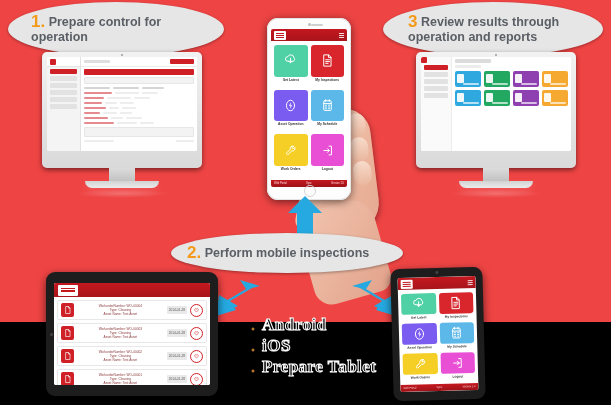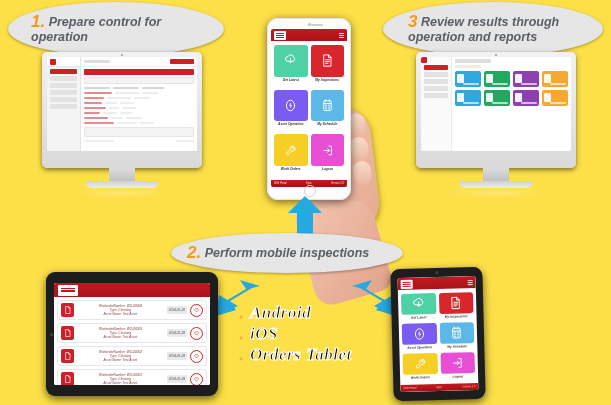--- a/index.html
+++ b/index.html
@@ -1,18 +1,18 @@
 <!DOCTYPE html>
 <html><head>
 <meta charset="utf-8">
 <style>
   html,body{margin:0;padding:0;background:#000;}
   body{width:611px;height:405px;position:relative;overflow:hidden;
        font-family:"Liberation Sans",sans-serif;}
-  .stage{position:absolute;inset:0;width:611px;height:405px;background:#fde047;font-style:italic;}
+  .stage{position:absolute;inset:0;width:611px;height:322px;background:#ef4444;}
 
   
   .bubble{position:absolute;background:#e6e6e6;border-radius:50%/50%;
           display:flex;align-items:center;justify-content:center;
           box-shadow:0 1px 3px rgba(0,0,0,.35);}
   .bubble-txt{color:#5a5f66;font-size:12.5px;line-height:15px;
               font-weight:600;text-align:left;padding:0 10px;}
   .num{color:#f49a1b;font-size:17px;font-weight:700;vertical-align:-1px;}
 
   #bubble1{left:8px;top:2px;width:216px;height:54px;}
@@ -146,21 +146,21 @@
   #tablet-app{left:392px;top:268px;width:92px;height:132px;padding:9px 7px;box-sizing:border-box;
               transform:rotate(-1.5deg);}
   #tablet-app .tab-screen{width:100%;height:100%;border-radius:2px;display:flex;flex-direction:column;}
 
   
   .arrow{position:absolute;}
   .arrow svg{display:block;}
 
   
   #bullets{position:absolute;left:232px;top:303px;width:170px;}
-  #bullets ul{margin:0;padding-left:18px;list-style:circle;}
+  #bullets ul{margin:12px;padding-left:18px;list-style:circle;}
   #bullets li{color:#f0a03c;font-size:6px;margin:0 0 2px 0;}
   .hollow{font-family:"Liberation Serif",serif;font-size:17px;font-weight:700;
           color:#000;-webkit-text-stroke:1px #fff;
           text-shadow:0 0 1px rgba(255,255,255,.55);letter-spacing:.5px;
           line-height:19px;display:inline-block;}
 </style>
 </head>
 <body>
 
 <div class="stage">
@@ -427,21 +427,21 @@
     <svg width="44" height="40" viewBox="0 0 44 40">
       <polygon points="0,10 20,4 14,13 36,26 44,40 24,34 30,25 8,12" fill="#25a9e0"></polygon>
       <polygon points="44,40 41,19 22,30" fill="#25a9e0"></polygon>
     </svg>
   </div>
 
   <div id="bullets">
     <ul>
       <li><span class="hollow">Android</span></li>
       <li><span class="hollow">iOS</span></li>
-      <li><span class="hollow">Orders Tablet</span></li>
+      <li><span class="hollow">Prepare Tablet</span></li>
     </ul>
   </div>
 
   <div class="tablet" id="tablet-list">
     <div class="tab-cam" style="left:4px;top:50%;width:3px;height:3px;margin-top:-1.5px;"></div>
     <div class="tab-screen">
       <div class="tl-head">
         <div class="tl-logo">
             <b></b>
             <u></u>

